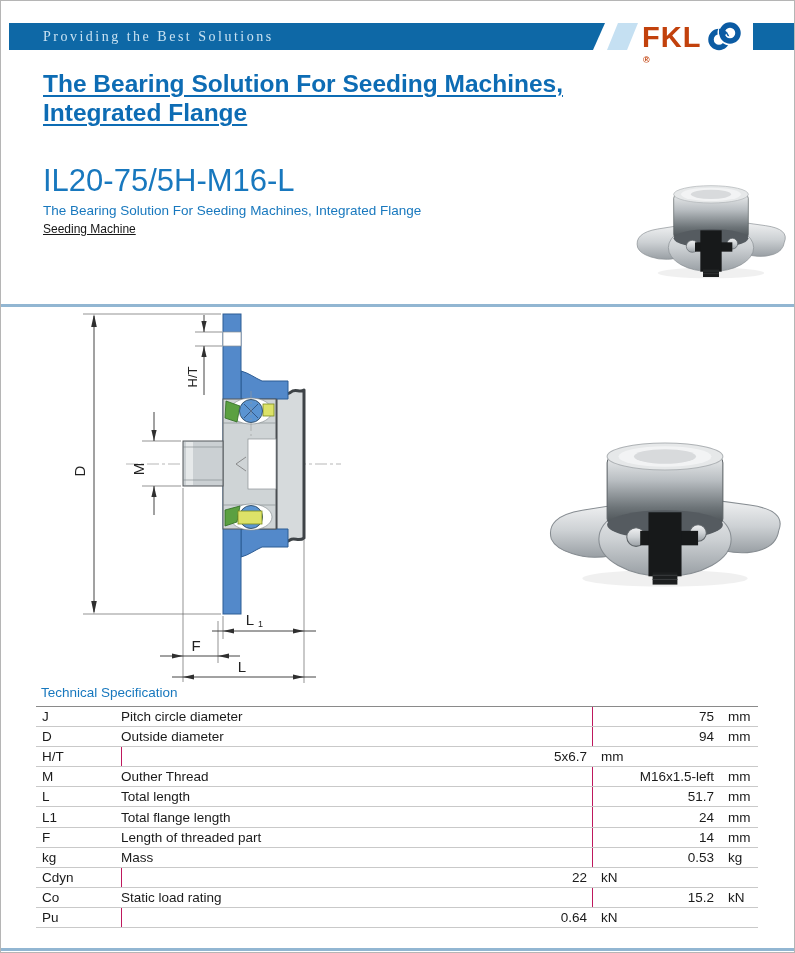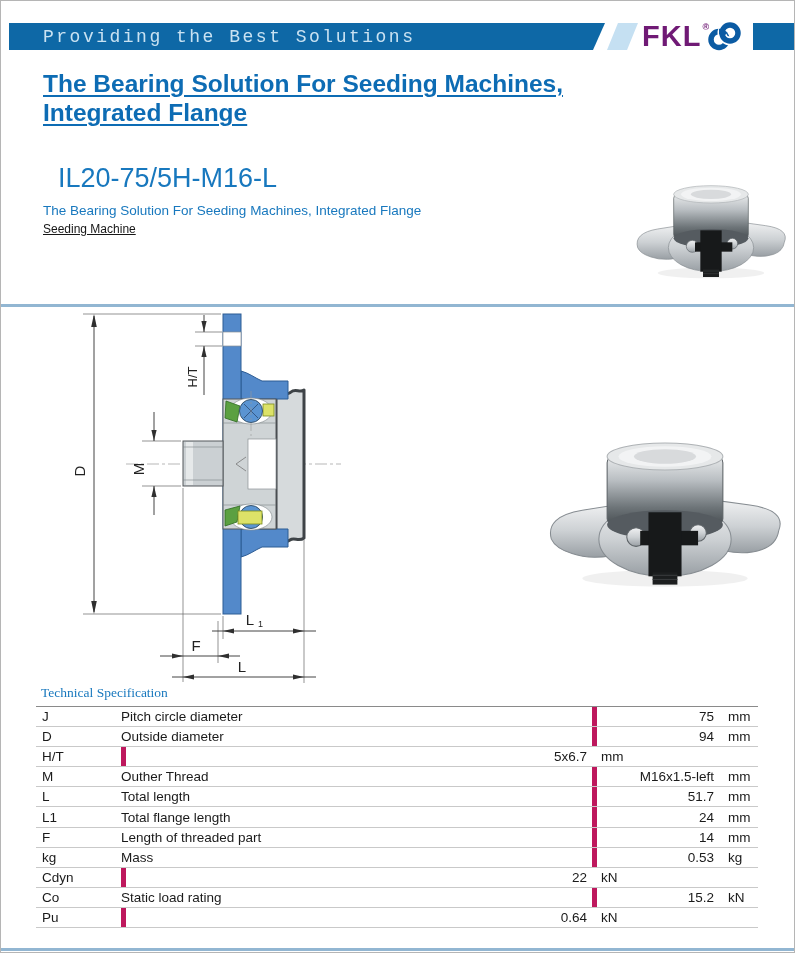--- a/index.html
+++ b/index.html
@@ -4,36 +4,36 @@
 <style>
   html,body { margin:0; padding:0; background:#fff; }
   .page { position:relative; width:795px; height:953px; background:#fff;
           border:1px solid #b5b5b5; box-sizing:border-box; overflow:hidden;
           font-family:"Liberation Sans", sans-serif; }
 
   
   .brand-bar { position:absolute; left:8px; top:22px; width:596px; height:27px;
                background:#0E68A6; clip-path:polygon(0 0,596px 0,584px 100%,0 100%);
                display:flex; align-items:center; }
-  .tagline { margin-left:34px; color:#C9E2F2; font-family:Liberation Mono, monospace;
-             font-size:18px; letter-spacing:2.5px; white-space:nowrap; }
+  .tagline { margin-left:34px; color:#C9E2F2; font-family:Liberation Serif, serif;
+             font-size:14px; letter-spacing:2.5px; white-space:nowrap; }
   .brand-stripe { position:absolute; left:606px; top:22px; width:31px; height:27px;
                   background:#C5E0F2; clip-path:polygon(11px 0,31px 0,20px 100%,0 100%); }
   .brand-text { position:absolute; left:641px; top:20px; height:30px; display:flex;
-                align-items:center; color:#701a75; font-weight:bold; font-size:29px;
-                letter-spacing:1px; }
+                align-items:center; color:#c2410c; font-weight:bold; font-size:29px;
+                letter-spacing:1px;flex-direction:column; }
   .brand-reg { font-size:9px; align-self:flex-start; margin:1px 2px 0 1px; font-weight:bold; }
   .brand-mark { position:absolute; left:706px; top:21px; width:36px; height:29px; }
   .brand-endcap { position:absolute; left:752px; top:22px; width:42px; height:27px; background:#0E68A6; }
 
   
   .page-title { position:absolute; left:42px; top:68px; width:610px; font-size:24.5px;
                 line-height:1.2; font-weight:bold; color:#0D6CB4;
                 text-decoration:underline; text-decoration-thickness:2px; text-underline-offset:3px; }
-  .product-code { position:absolute; left:42px; top:162px; font-size:27px; color:#1878BE;margin-left:15px; }
+  .product-code { position:absolute; left:42px; top:162px; font-size:31px; color:#1878BE; }
   .product-subtitle { position:absolute; left:42px; top:202px; font-size:13.5px; color:#1878BE; font-weight:500; }
   .product-app { position:absolute; left:42px; top:221px; font-size:12px; color:#161616;text-decoration:underline; }
 
   .photo-small { position:absolute; left:628px; top:168px; width:164px; height:112px; }
   .photo-large { position:absolute; left:540px; top:416px; width:248px; height:174px; }
 
   .divider-top { position:absolute; left:0; top:303px; width:795px; height:3px; background:#92B6D2; }
   .divider-bottom { position:absolute; left:0; top:947px; width:795px; height:3px; background:#92B6D2; }
 
   .drawing { position:absolute; left:35px; top:310px; width:330px; height:380px; }
@@ -52,26 +52,26 @@
   .ballx { stroke:#2c4a72; stroke-width:0.8; }
   .stud { fill:#CBD0D3; stroke:#55595C; stroke-width:1; }
   .dim { stroke:#2f2f2f; stroke-width:0.9; fill:none; }
   .ext { stroke:#666; stroke-width:0.7; }
   .arw { fill:#2f2f2f; }
   .dlabel { font-family:"Liberation Sans", sans-serif; font-size:15px; fill:#222; }
   .dlabel-sm { font-family:"Liberation Sans", sans-serif; font-size:9px; fill:#222; }
   .dlabel-ht { font-family:"Liberation Sans", sans-serif; font-size:13px; fill:#222; }
 
   
-  .spec-heading { position:absolute; left:40px; top:684px; font-size:13.5px; color:#1878BE; font-weight:500;font-family:Liberation Serif, serif; }
+  .spec-heading { position:absolute; left:40px; top:684px; font-size:13.5px; color:#1878BE; font-weight:500; }
   .spec-table { position:absolute; left:35px; top:705px; width:722px; border-top:1px solid #8a8a8a; }
   .spec-row { display:grid; grid-template-columns:85px 471px 127px 39px; height:19.1px;
               align-items:center; border-bottom:1px solid #c9c9c9; font-size:13.5px; color:#1a1a1a; }
   .col-sym  { padding-left:6px; }
-  .col-val  { text-align:right; padding-right:5px; border-left:5px solid #be185d;
+  .col-val  { text-align:right; padding-right:5px; border-left:1px solid #be185d;
               box-sizing:border-box; height:100%; display:flex; align-items:center; justify-content:flex-end; }
   .col-unit { padding-left:9px; }
 </style>
 </head>
 <body>
 
 <div class="page">
 
   <div class="brand-bar">
     <span class="tagline">Providing the Best Solutions</span>

